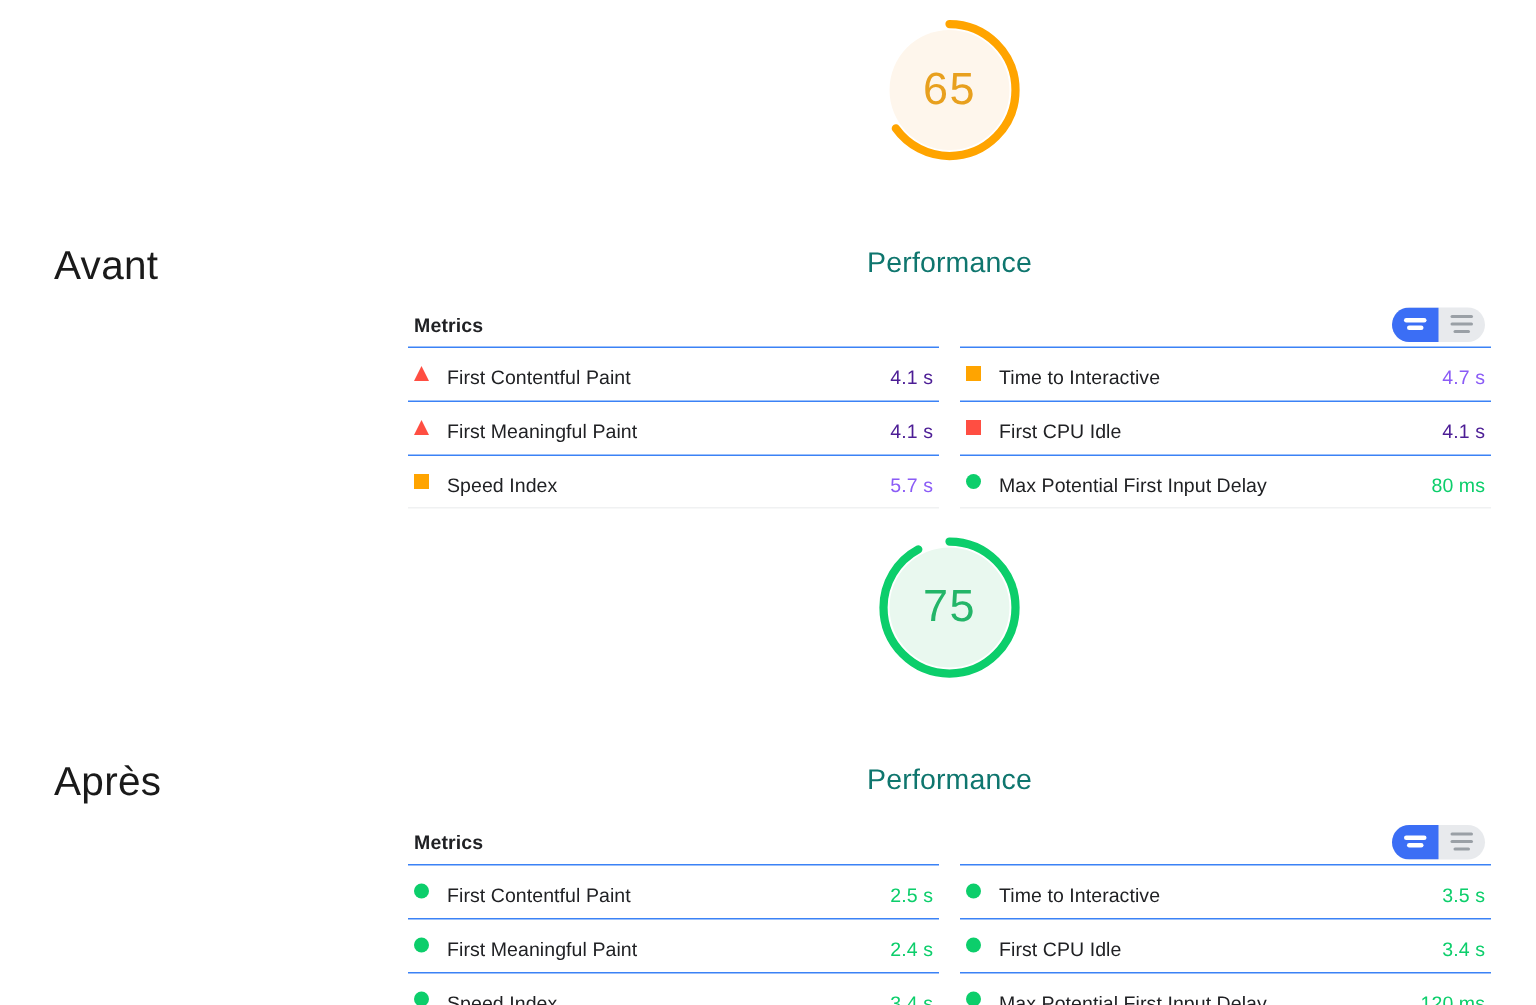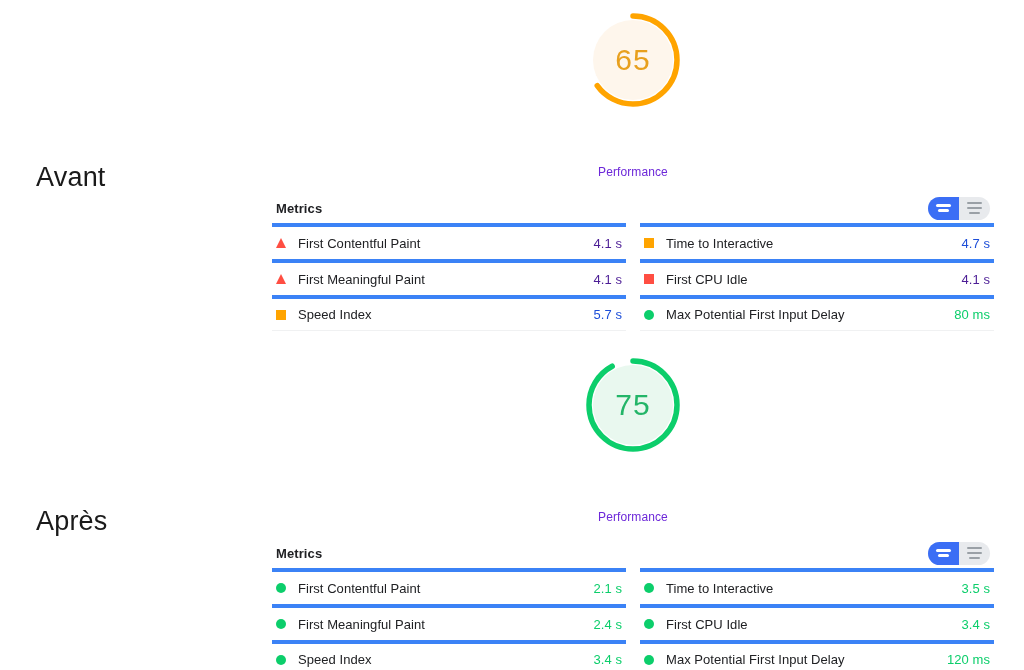--- a/index.html
+++ b/index.html
@@ -53,22 +53,22 @@
     display: flex;
     align-items: center;
     justify-content: center;
     font-size: 30px;
     font-weight: 400;
     letter-spacing: 1px;
     font-family: "Liberation Sans", "DejaVu Sans", sans-serif;
   }
   .gauge-title {
     margin-top: 10px;
-    font-size: 12px;
-    color: #6d28d9;
+    font-size: 19px;
+    color: #0f766e;
     font-weight: 400;
     letter-spacing: 0.1px;
   }
 
   
   .metrics-card {
     margin-top: 16px;
     width: 722px;
   }
   .metrics-header {
@@ -115,24 +115,24 @@
   
   .metrics-columns {
     display: flex;
     gap: 14px;
     margin-top: 2px;
   }
   .metrics-col { width: 354px; }
 
   .metric-row {
     display: flex;
-    align-items: center;
+    align-items: flex-start;
     height: 36px;
-    border-top: 4px solid #3b82f6;
-    padding: 0 4px;
+    border-top: 1px solid #3b82f6;
+    padding: 12px 4px;
   }
   .metric-row:last-child { border-bottom: 1px solid #f0f1f2; }
 
   .metric-icon {
     width: 10px;
     height: 10px;
     flex: 0 0 10px;
     margin-right: 12px;
   }
   .icon-circle { border-radius: 50%; background: #0cce6b; }
@@ -153,21 +153,21 @@
     letter-spacing: 0.05px;
     white-space: nowrap;
   }
   .metric-value {
     font-size: 13px;
     font-weight: 500;
     letter-spacing: 0.05px;
     white-space: nowrap;
   }
   .v-good { color: #0cce6b; }
-  .v-avg  { color: #1d4ed8; }
+  .v-avg  { color: #8b5cf6; }
   .v-poor { color: #4c1d95; }
 </style>
 </head>
 <body>
 
 <div class="side-label avant">Avant</div>
 <div class="side-label apres">Après</div>
 
 <div class="report before">
   <div class="gauge-block">
@@ -260,21 +260,21 @@
           <span class="bar w3"></span>
           <span class="bar w2"></span>
         </div>
       </div>
     </div>
     <div class="metrics-columns">
       <div class="metrics-col">
           <div class="metric-row">
             <span class="metric-icon icon-circle" style="background: rgb(12, 206, 107);"></span>
             <span class="metric-name">First Contentful Paint</span>
-            <span class="metric-value v-good">2.1 s</span>
+            <span class="metric-value v-good">2.5 s</span>
           </div>
           <div class="metric-row">
             <span class="metric-icon icon-circle" style="background: rgb(12, 206, 107);"></span>
             <span class="metric-name">First Meaningful Paint</span>
             <span class="metric-value v-good">2.4 s</span>
           </div>
           <div class="metric-row">
             <span class="metric-icon icon-circle" style="background: rgb(12, 206, 107);"></span>
             <span class="metric-name">Speed Index</span>
             <span class="metric-value v-good">3.4 s</span>

